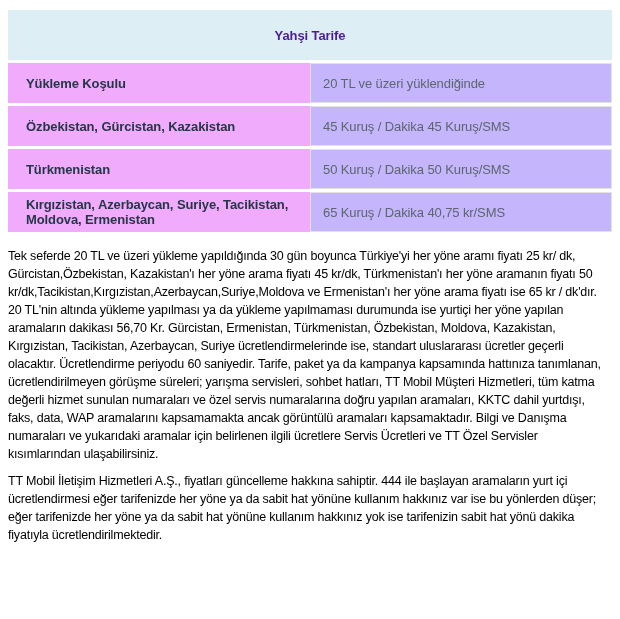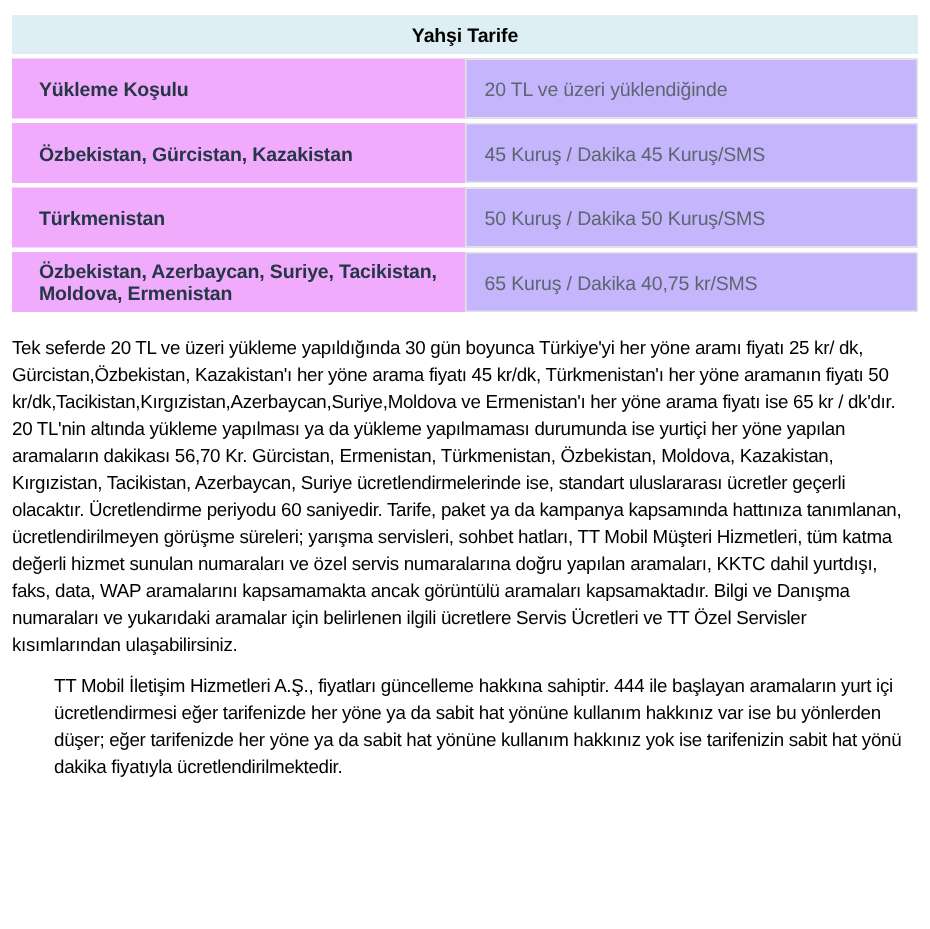--- a/index.html
+++ b/index.html
@@ -15,25 +15,25 @@
     background: #ffffff;
   }
   table.tariff {
     width: 100%;
     border-collapse: separate;
     border-spacing: 0 3px;
     table-layout: fixed;
   }
   th.tariff-title {
     background: #ddeef5;
-    color: #000000;
+    color: #4c1d95;
     font-size: 13px;
     font-weight: bold;
     text-align: center;
-    height: 26px;
+    height: 50px;
     letter-spacing: -0.1px;
   }
   td.row-label {
     background: #f0abfc;
     color: #253746;
     font-size: 13px;
     font-weight: bold;
     width: 65.4%;
     height: 40px;
     padding: 4px 10px 4px 18px;
@@ -51,21 +51,21 @@
     letter-spacing: -0.1px;
   }
   .legal {
     margin-top: 12px;
     color: #000000;
     font-size: 12.5px;
     line-height: 18px;
     letter-spacing: -0.2px;
   }
   .legal p { margin-bottom: 9px; }
-  .legal p:last-child { margin-bottom: 0; margin-left: 28px; }
+  .legal p:last-child { margin-bottom: 0; }
 </style>
 </head>
 <body>
 
 <div class="page">
 
   <table class="tariff">
     <thead>
       <tr>
         <th class="tariff-title" colspan="2">Yahşi Tarife</th>
@@ -78,21 +78,21 @@
       </tr>
       <tr>
         <td class="row-label">Özbekistan, Gürcistan, Kazakistan</td>
         <td class="row-value">45 Kuruş / Dakika 45 Kuruş/SMS</td>
       </tr>
       <tr>
         <td class="row-label">Türkmenistan</td>
         <td class="row-value">50 Kuruş / Dakika 50 Kuruş/SMS</td>
       </tr>
       <tr>
-        <td class="row-label">Özbekistan, Azerbaycan, Suriye, Tacikistan, Moldova, Ermenistan</td>
+        <td class="row-label">Kırgızistan, Azerbaycan, Suriye, Tacikistan, Moldova, Ermenistan</td>
         <td class="row-value">65 Kuruş / Dakika 40,75 kr/SMS</td>
       </tr>
     </tbody>
   </table>
 
   <div class="legal">
     <p>Tek seferde 20 TL ve üzeri yükleme yapıldığında 30 gün boyunca Türkiye'yi her yöne aramı fiyatı 25 kr/ dk, Gürcistan,Özbekistan, Kazakistan'ı her yöne arama fiyatı 45 kr/dk, Türkmenistan'ı her yöne aramanın fiyatı 50 kr/dk,Tacikistan,Kırgızistan,Azerbaycan,Suriye,Moldova ve Ermenistan'ı her yöne arama fiyatı ise 65 kr / dk'dır. 20 TL'nin altında yükleme yapılması ya da yükleme yapılmaması durumunda ise yurtiçi her yöne yapılan aramaların dakikası 56,70 Kr. Gürcistan, Ermenistan, Türkmenistan, Özbekistan, Moldova, Kazakistan, Kırgızistan, Tacikistan, Azerbaycan, Suriye ücretlendirmelerinde ise, standart uluslararası ücretler geçerli olacaktır. Ücretlendirme periyodu 60 saniyedir. Tarife, paket ya da kampanya kapsamında hattınıza tanımlanan, ücretlendirilmeyen görüşme süreleri; yarışma servisleri, sohbet hatları, TT Mobil Müşteri Hizmetleri, tüm katma değerli hizmet sunulan numaraları ve özel servis numaralarına doğru yapılan aramaları, KKTC dahil yurtdışı, faks, data, WAP aramalarını kapsamamakta ancak görüntülü aramaları kapsamaktadır. Bilgi ve Danışma numaraları ve yukarıdaki aramalar için belirlenen ilgili ücretlere Servis Ücretleri ve TT Özel Servisler kısımlarından ulaşabilirsiniz.</p>
     <p>TT Mobil İletişim Hizmetleri A.Ş., fiyatları güncelleme hakkına sahiptir. 444 ile başlayan aramaların yurt içi ücretlendirmesi eğer tarifenizde her yöne ya da sabit hat yönüne kullanım hakkınız var ise bu yönlerden düşer; eğer tarifenizde her yöne ya da sabit hat yönüne kullanım hakkınız yok ise tarifenizin sabit hat yönü dakika fiyatıyla ücretlendirilmektedir.</p>
 
   </div>

